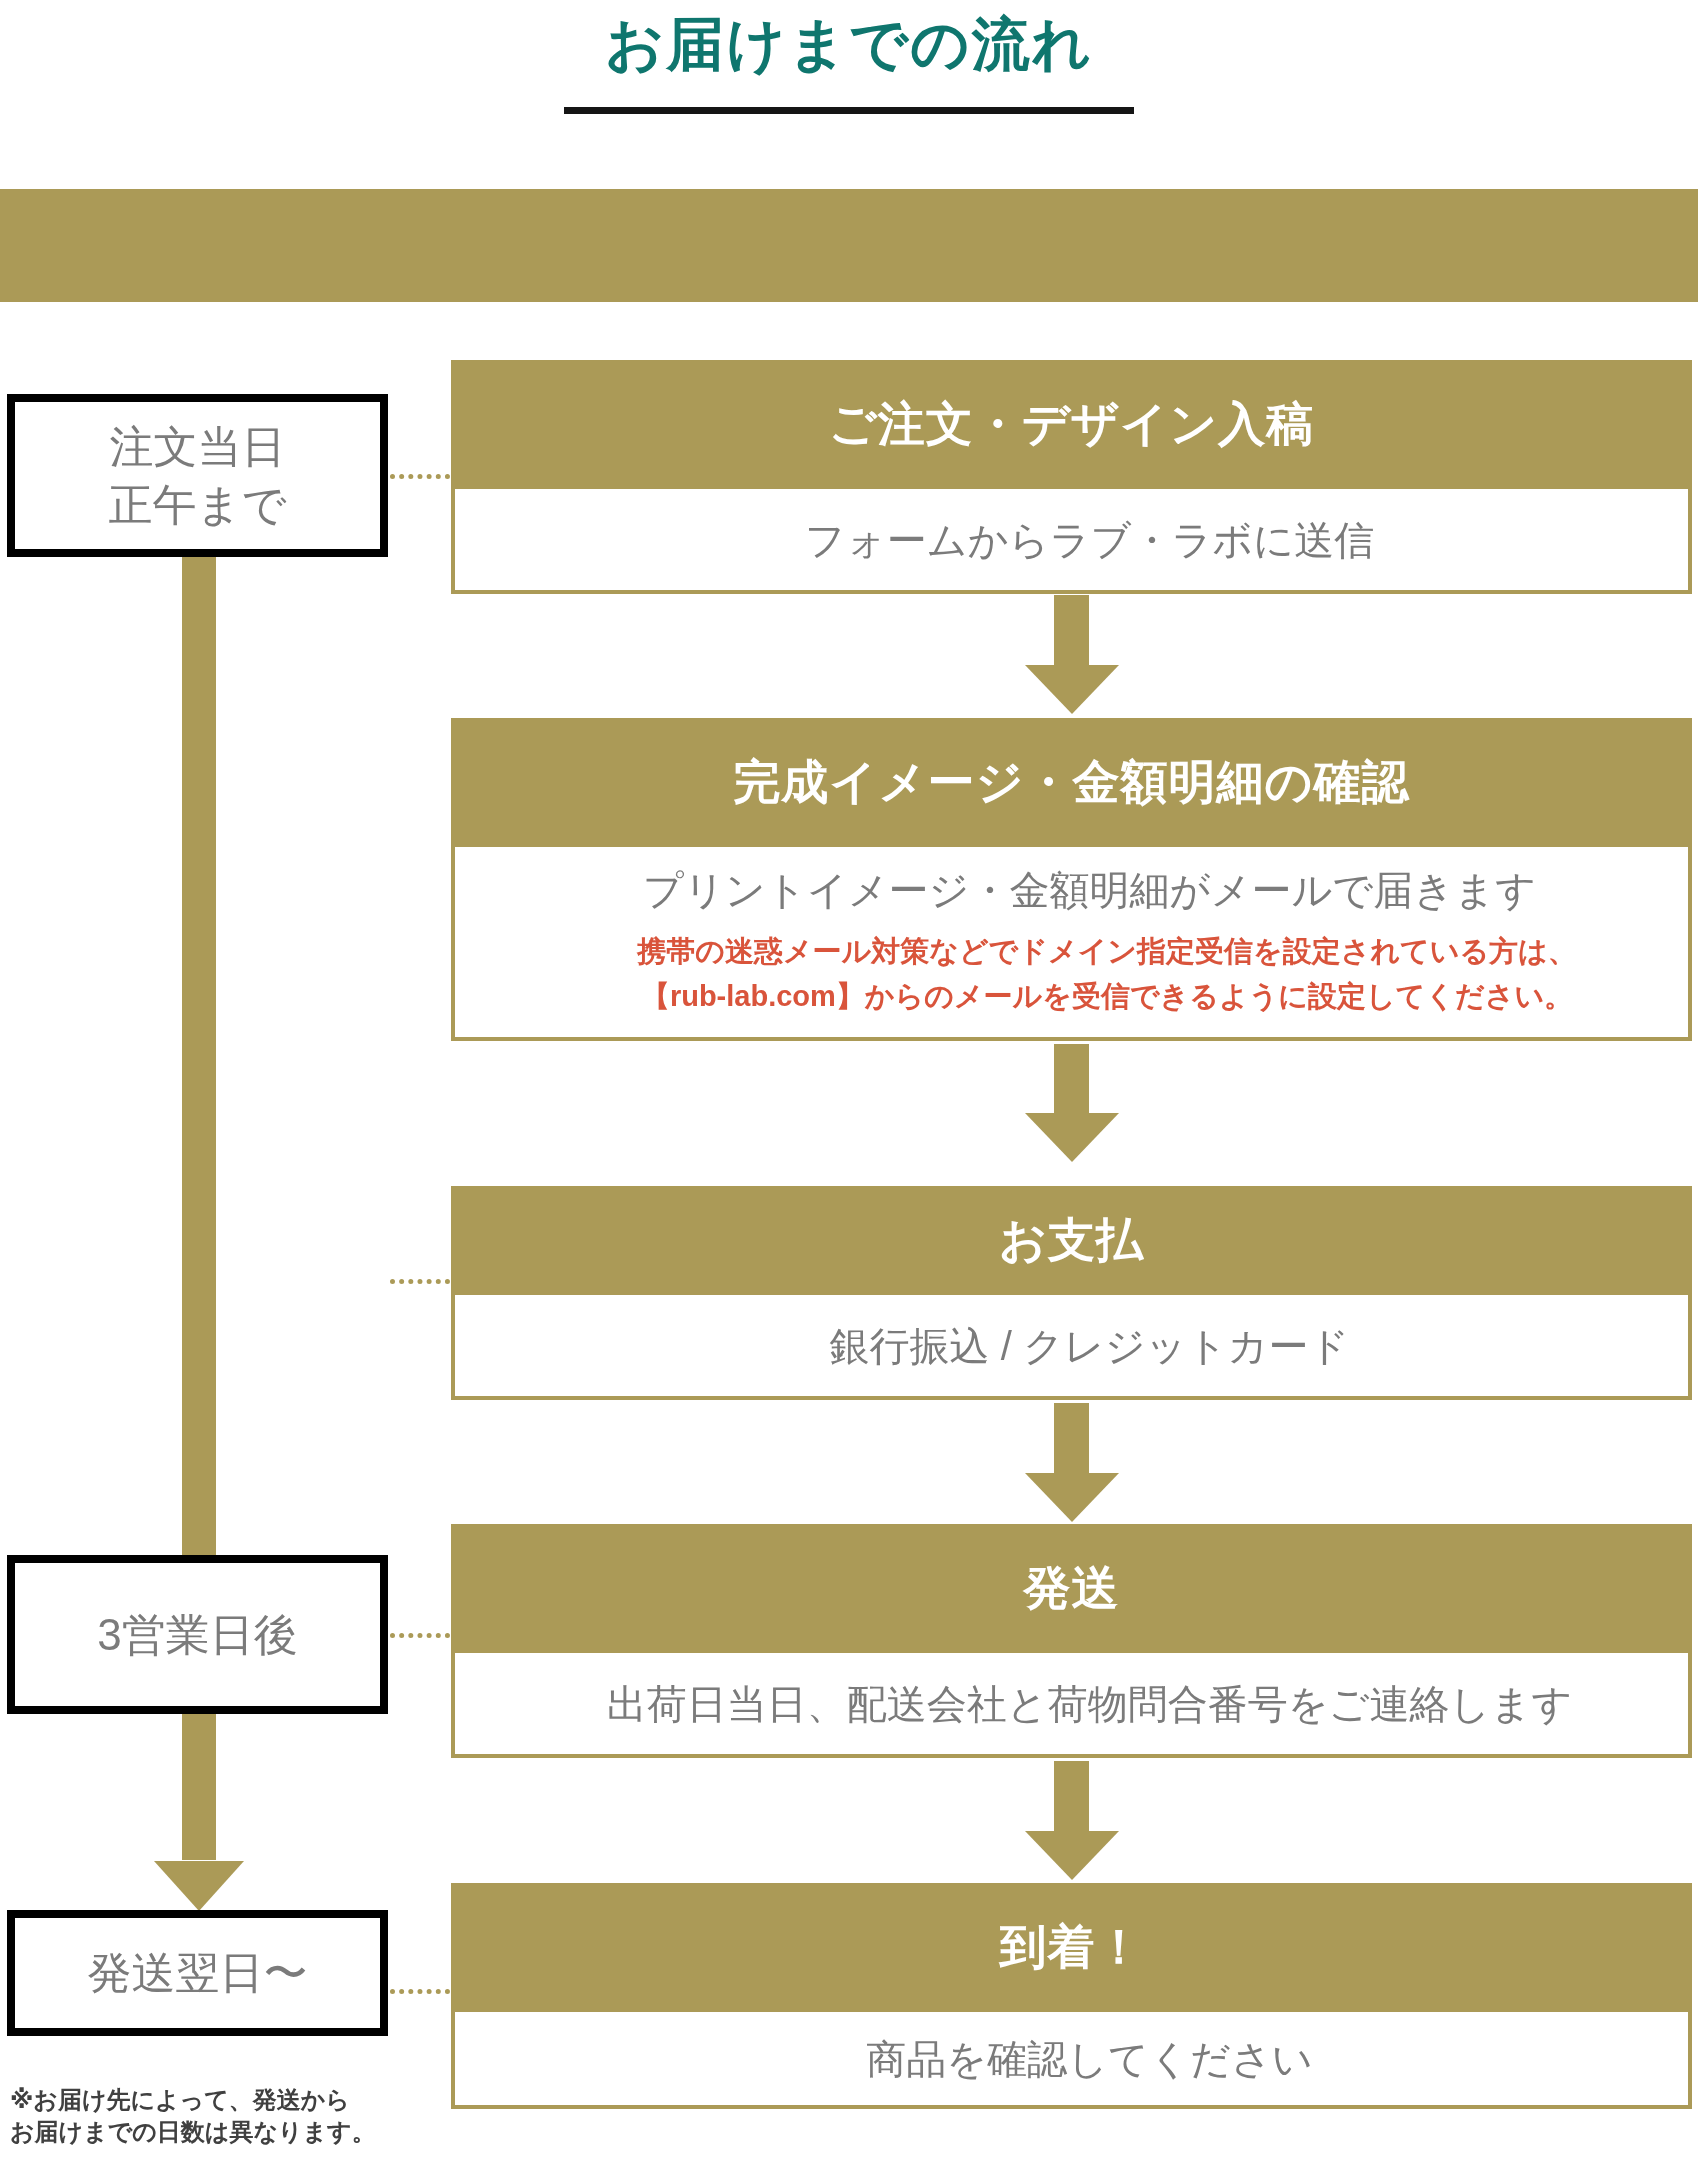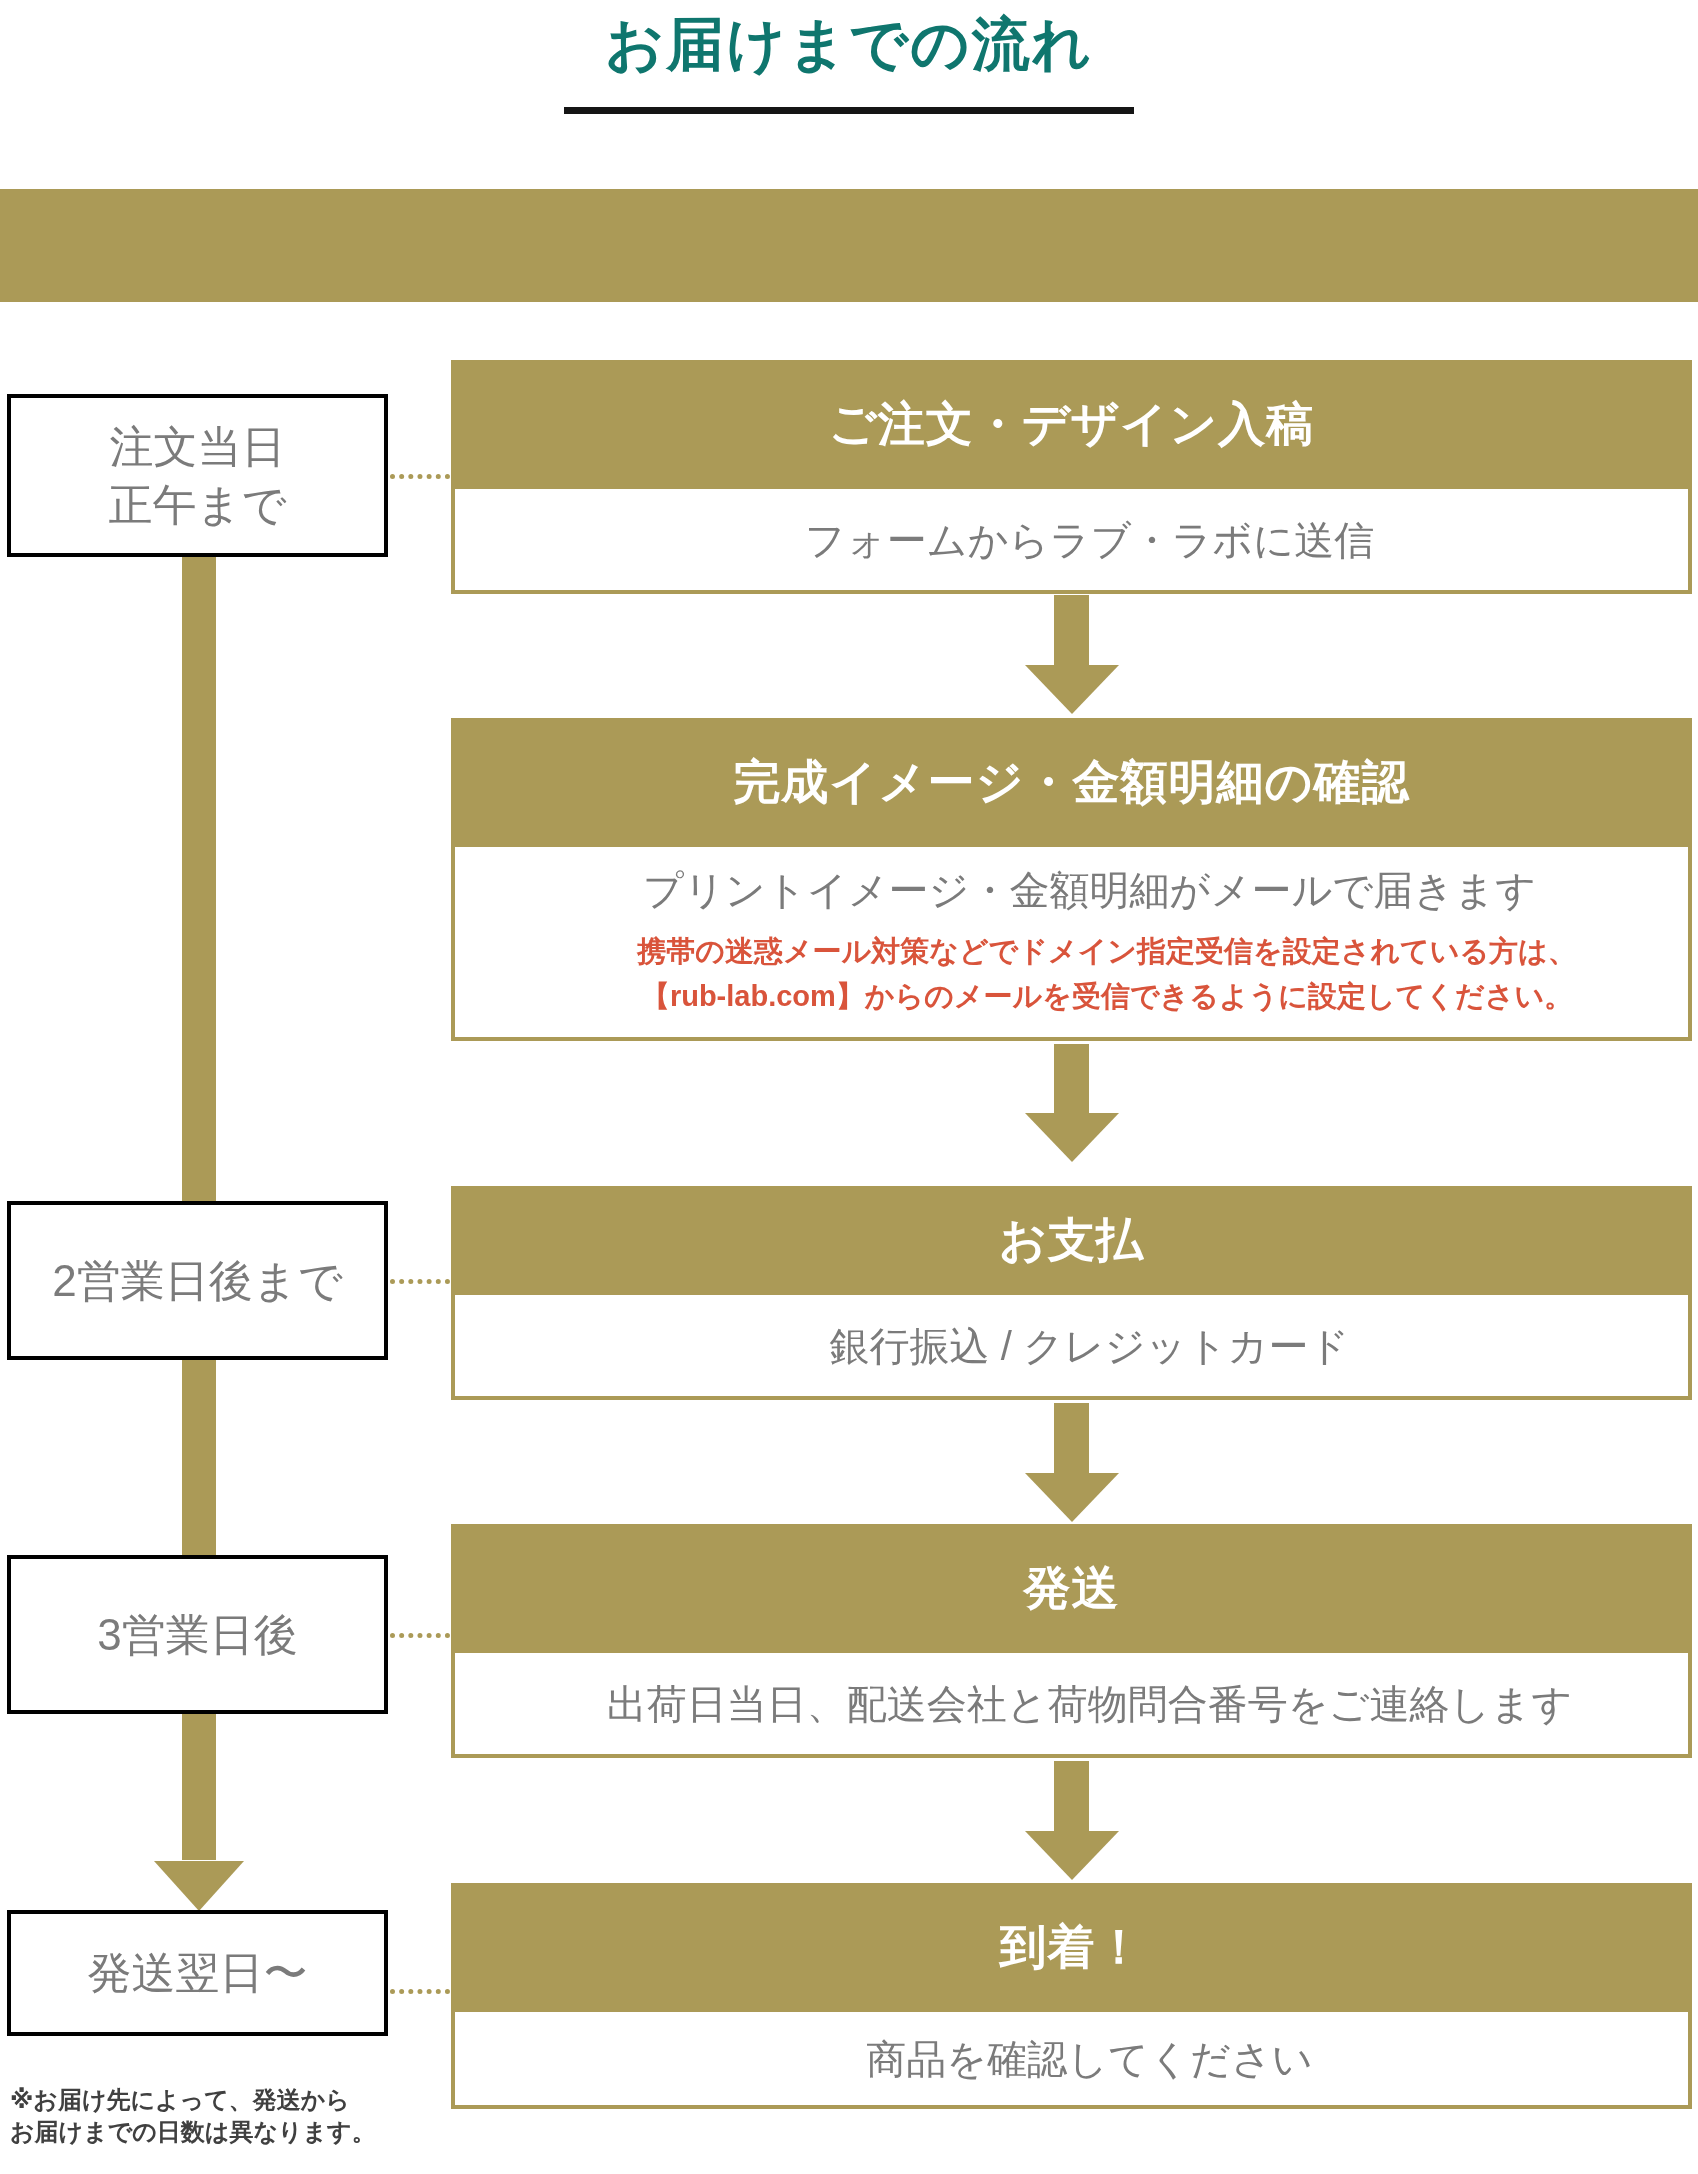--- a/index.html
+++ b/index.html
@@ -34,21 +34,21 @@
   .vline-head{
     position:absolute;left:154px;top:1861px;width:0;height:0;
     border-left:45px solid transparent;
     border-right:45px solid transparent;
     border-top:50px solid #ab9a57;
   }
   .time-label{
     position:absolute;left:7px;width:381px;
     box-sizing:border-box;
     background:#ffffff;
-    border:4px solid #000000;
+    border:8px solid #000000;
     display:flex;flex-direction:column;align-items:center;justify-content:center;
     color:#7b7b7b;font-size:44px;line-height:1.3;
     text-align:center;
   }
   .time-label span{display:block;}
   .tl-1{top:394px;height:163px;}
   .tl-2{top:1201px;height:159px;}
   .tl-3{top:1555px;height:159px;}
   .tl-4{top:1910px;height:126px;}
   .dotted-link{
@@ -117,24 +117,20 @@
 
   <div class="banner"></div>
 
   <div class="vline"></div>
   <div class="vline-head"></div>
 
   <div class="time-label tl-1">
     <span>注文当日</span>
     <span>正午まで</span>
   </div>
-  <div class="time-label tl-2">
-    <span>2営業日後まで</span>
-    <span></span>
-  </div>
   <div class="time-label tl-3">
     <span>3営業日後</span>
     <span></span>
   </div>
   <div class="time-label tl-4">
     <span>発送翌日〜</span>
     <span></span>
   </div>
 
   <div class="dotted-link dl-1"></div>

